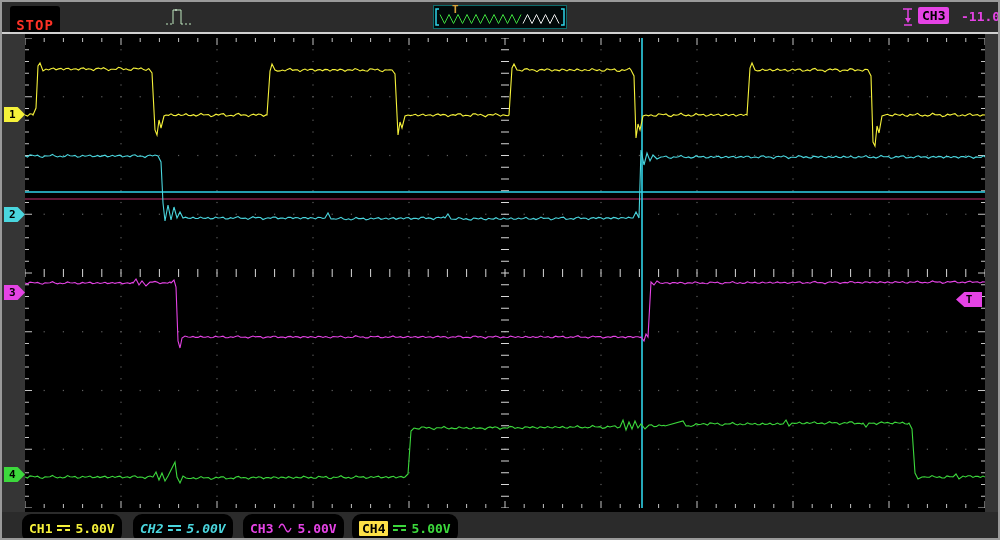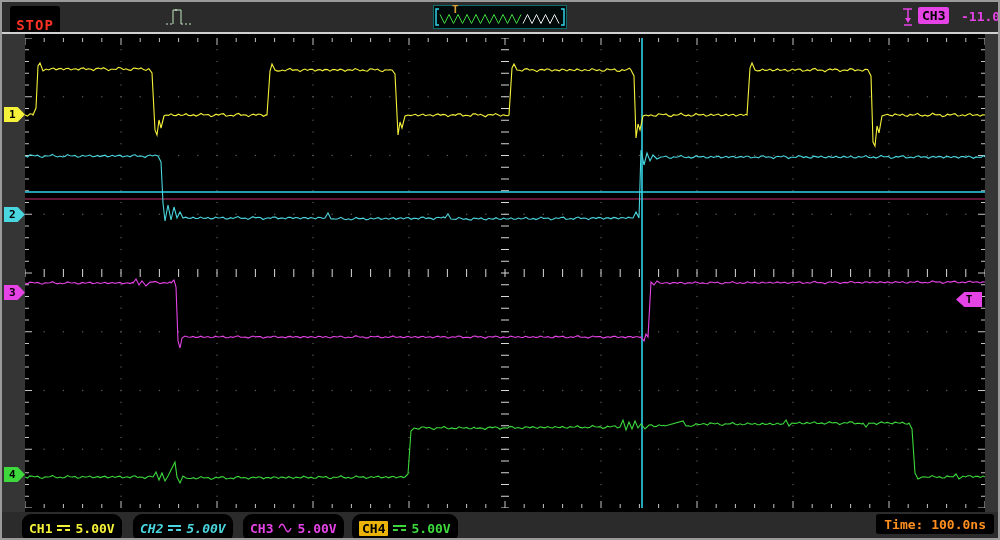--- a/index.html
+++ b/index.html
@@ -1012,22 +1012,21 @@
       <span class="ch-scale">5.00V</span>
     </div>
     <div class="ch-box cb3" style="color: rgb(229, 67, 229);">
       <span class="ch-label">CH3</span>
       <svg width="14" height="10">
         <path d="M1,5 C3,0 5,0 7,5 C9,10 11,10 13,5" fill="none" stroke="currentColor" stroke-width="1.3"></path>
       </svg>
       <span class="ch-scale">5.00V</span>
     </div>
     <div class="ch-box cb4" style="color: rgb(60, 216, 60);">
-      <span class="ch-label sel" style="background: #eab308; color: rgb(0, 0, 0);">CH4</span>
+      <span class="ch-label sel" style="background: #fde047; color: rgb(0, 0, 0);">CH4</span>
       <span class="coup">
           <span class="t"></span>
           <span class="b"></span>
         </span>
       <span class="ch-scale">5.00V</span>
     </div>
-    <div class="time-box" style="color: rgb(255, 143, 31);">Time: 100.0ns</div>
   </div>
 </div>
 
 </body></html>

